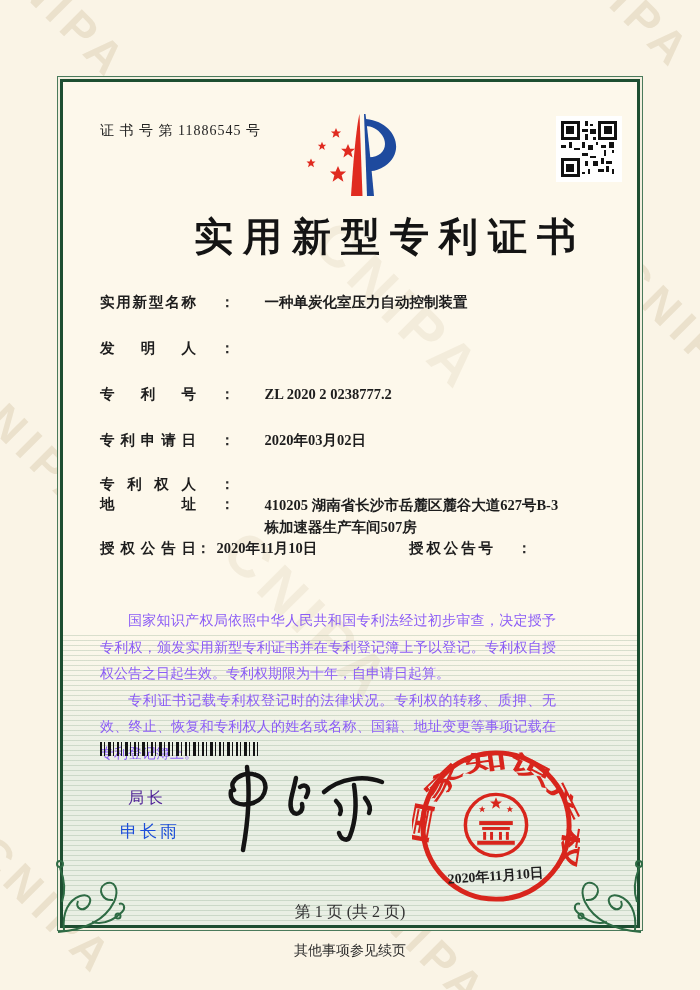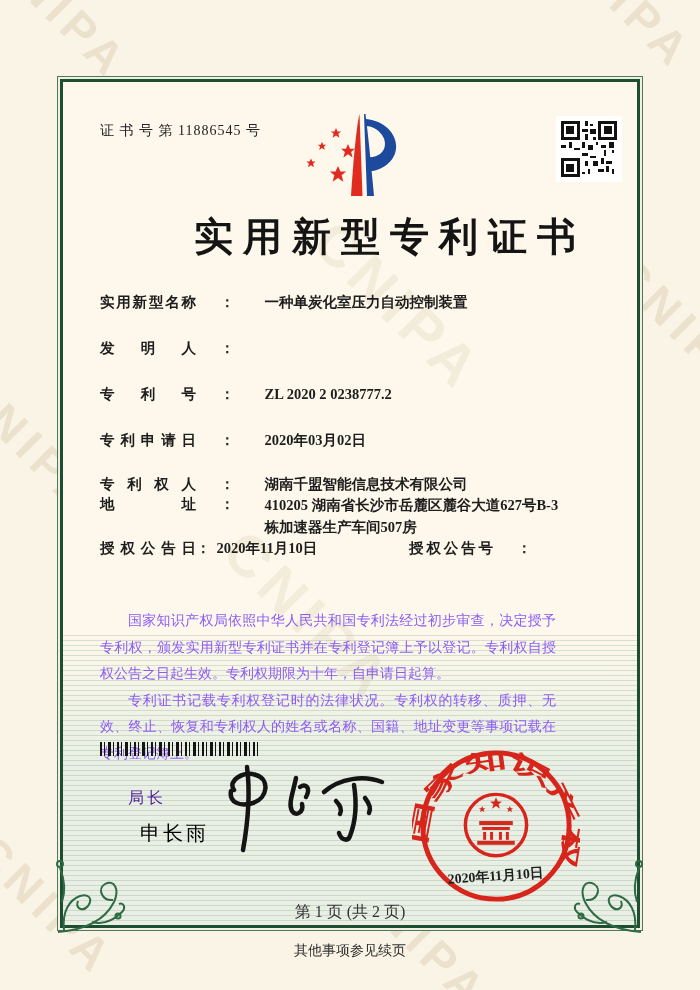--- a/index.html
+++ b/index.html
@@ -62,21 +62,21 @@
   
   .barcode{
     position:absolute;left:100px;top:742px;width:158px;height:14px;
     background:repeating-linear-gradient(90deg,
       #141414 0 2px, rgba(0,0,0,0) 2px 4px,
       #141414 4px 5px, rgba(0,0,0,0) 5px 8px,
       #141414 8px 11px, rgba(0,0,0,0) 11px 13px,
       #141414 13px 14px, rgba(0,0,0,0) 14px 17px);
   }
   .director-label{position:absolute;left:128px;top:788px;font-size:16px;letter-spacing:3px;color:#4c1d95;}
-  .director-name{position:absolute;left:140px;top:820px;font-size:20px;letter-spacing:3px;color:#000000;}
+  .director-name{position:absolute;left:120px;top:820px;font-size:17px;letter-spacing:3px;color:#1d4ed8;}
   .signature{position:absolute;left:212px;top:760px;}
   .seal{position:absolute;left:412px;top:742px;}
   .page-info{position:absolute;left:0;top:902px;width:700px;text-align:center;font-size:16px;color:#333;}
   .footer-note{position:absolute;left:0;top:942px;width:700px;text-align:center;font-size:14px;color:#2f2f2f;}
   .ornament{position:absolute;pointer-events:none;}
   .orn-bl{left:52px;top:842px;}
   .orn-br{left:552px;top:842px;transform:scaleX(-1);}
 </style>
 </head>
 <body>
@@ -176,21 +176,20 @@
     <span class="fvalue">ZL 2020 2 0238777.2</span>
   </div>
   <div class="row mb25">
     <span class="flabel">专利申请日</span>
     <span class="colon">：</span>
     <span class="fvalue">2020年03月02日</span>
   </div>
   <div class="row mb12">
     <span class="flabel">专利权人</span>
     <span class="colon">：</span>
-    <span class="fvalue">湖南千盟智能信息技术有限公司</span>
   </div>
   <div class="row addr">
     <span class="flabel">地址</span>
     <span class="colon">：</span>
     <span class="fvalue">410205 湖南省长沙市岳麓区麓谷大道627号B-3栋加速器生产车间507房</span>
   </div>
   <div class="row">
     <span class="pair1">
       <span class="flabel">授权公告日</span>
       <span class="colon">：</span>

